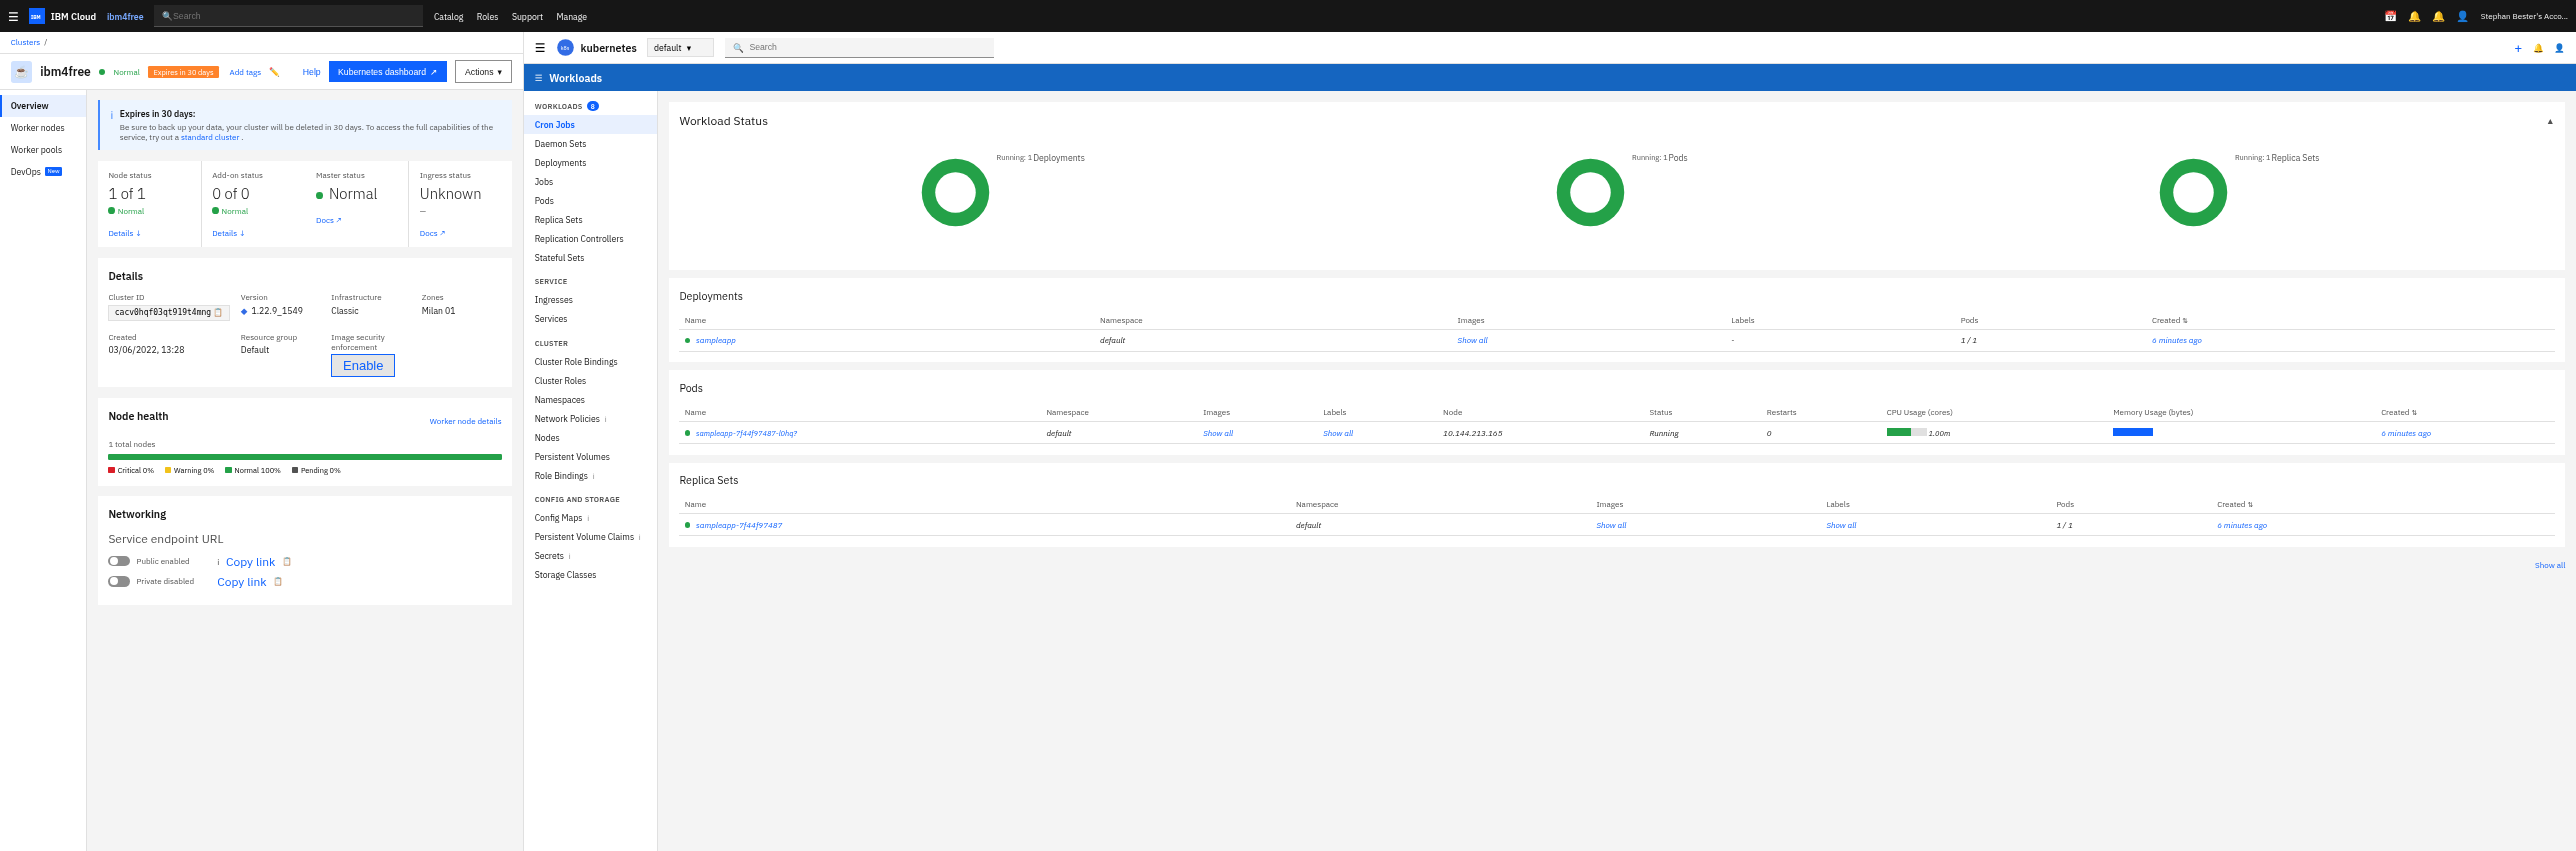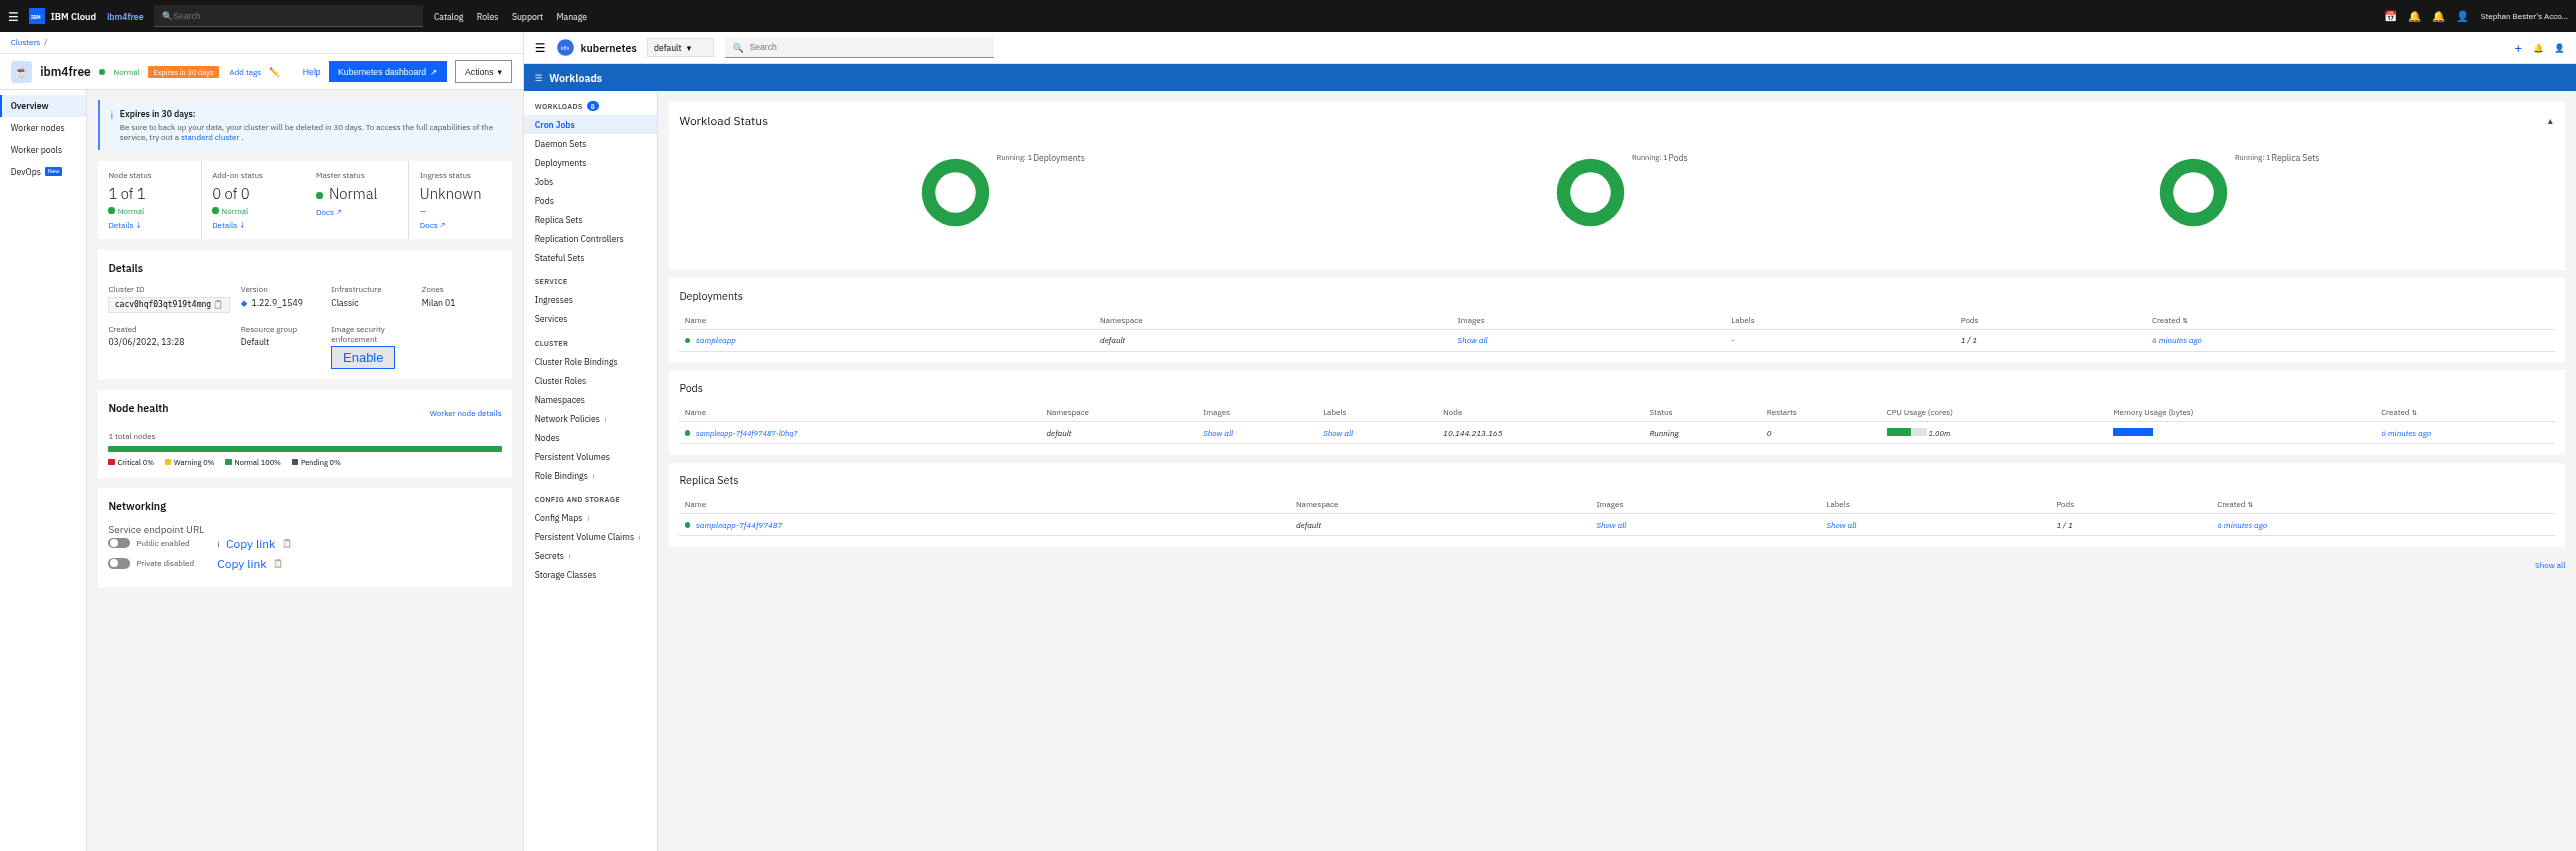--- a/index.html
+++ b/index.html
@@ -69,21 +69,21 @@
     .alert-info-content h4 { font-size: 8.7px; font-weight: 600; color: #161616; margin-bottom: 2.7px; }
     .alert-info-content p { font-size: 8px; color: #525252; }
     .alert-info-content a { color: #0f62fe; }
 
     
     .status-cards { display: grid; grid-template-columns: 1fr 1fr 1fr 1fr; gap: 0.7px; background: #e0e0e0; margin-bottom: 10.7px; }
     .status-card { background: #fff; padding: 9.4px 10.7px; }
     .status-card-label { font-size: 8px; color: #525252; margin-bottom: 4px; }
     .status-card-value { font-size: 14.8px; font-weight: 300; color: #161616; margin-bottom: 2.7px; }
     .status-card-sub { font-size: 8px; display: flex; align-items: center; gap: 2.7px; color: #24a148; }
-    .status-card-link { color: #0f62fe; font-size: 8px; cursor: pointer; margin-top: 4px; display: block; }
+    .status-card-link { color: #0f62fe; font-size: 8px; cursor: pointer; margin-top: 12px; display: block; }
 
     
     .section-card { background: #fff; padding: 10.7px; margin-bottom: 10.7px; }
     .section-title { font-size: 10.7px; font-weight: 600; color: #161616; margin-bottom: 9.4px; }
     .details-grid { display: grid; grid-template-columns: 1fr 1fr 1fr 1fr; gap: 10.7px; }
     .detail-item label { font-size: 8px; color: #525252; display: block; margin-bottom: 2.7px; }
     .detail-item .detail-value { font-size: 8.7px; color: #161616; display: flex; align-items: center; gap: 4px; }
     .detail-item .cluster-id-box { background: #f4f4f4; border: 0.7px solid #e0e0e0; padding: 2.7px 5.4px; font-size: 8px; font-family: monospace; display: flex; align-items: center; gap: 2.7px; }
     .copy-icon { color: #0f62fe; cursor: pointer; font-size: 8px; }
 
@@ -358,21 +358,21 @@
             </div>
             <div class="legend-item">
               <div class="legend-dot gray"></div>
               <span>Pending 0%</span>
             </div>
           </div>
         </div>
 
         <div class="section-card">
           <div class="section-title">Networking</div>
-          <div style="font-size:10px;color:#525252;margin-bottom:0;">Service endpoint URL</div>
+          <div style="font-size:12px;color:#525252;margin-bottom:8px;">Service endpoint URL</div>
           <div class="net-row">
             <div class="toggle"></div>
             <span class="net-label">Public enabled</span>
             <span style="color:#525252;font-size:8px;">ℹ</span>
             <a class="net-link">Copy link</a>
             <span class="net-icon">📋</span>
           </div>
           <div class="net-row">
             <div class="toggle"></div>
             <span class="net-label">Private disabled</span>

